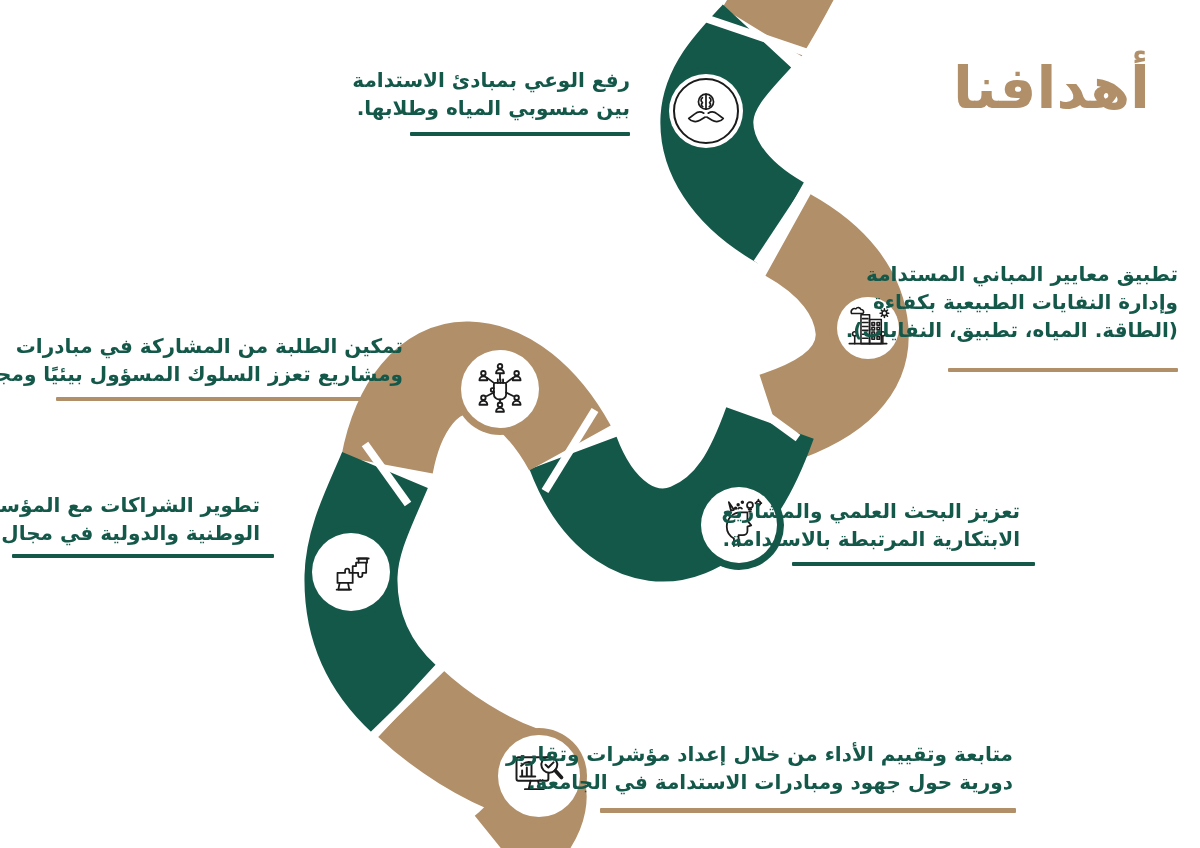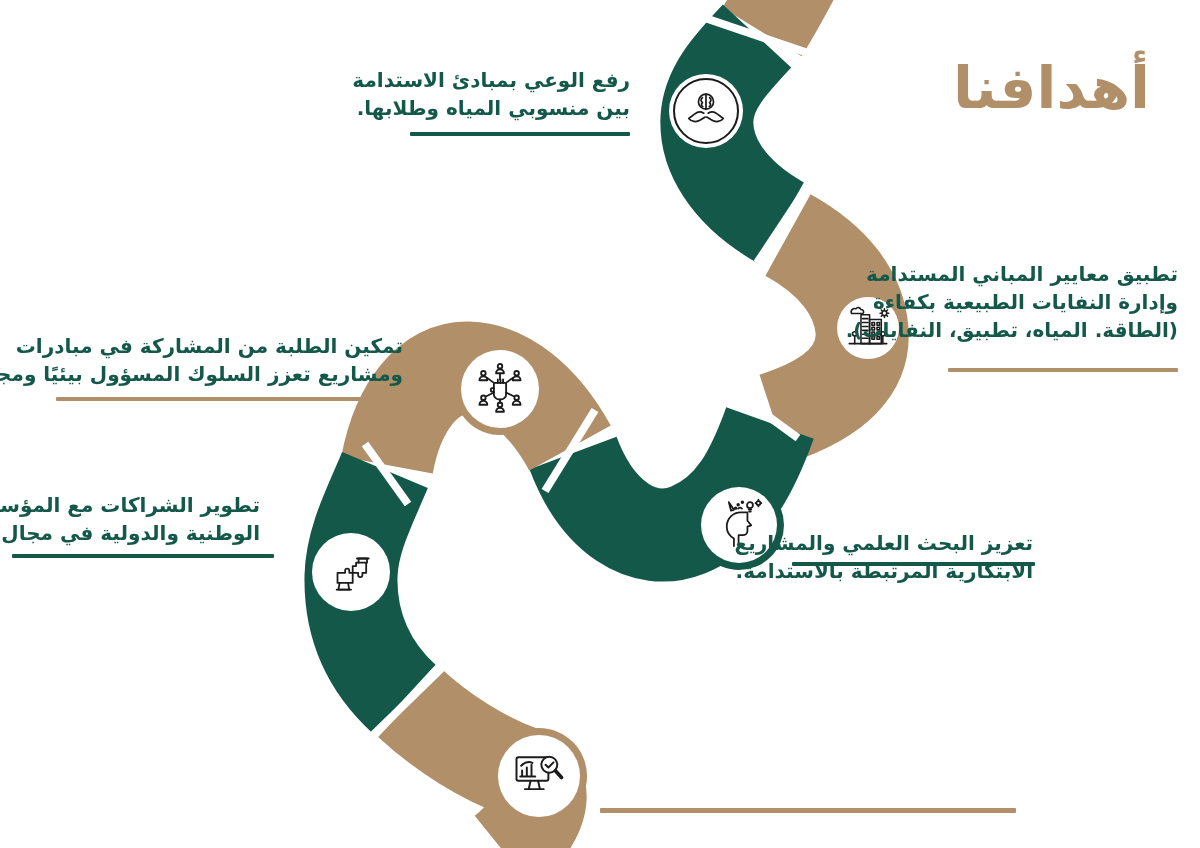--- a/index.html
+++ b/index.html
@@ -171,27 +171,31 @@
     <span class="line">(الطاقة. المياه، تطبيق، النفايات).</span>
   </div>
   <div class="underline u-tan" style="left:948px;top:368px;width:230px;"></div>
 
   <div class="goal-text" style="top:332px;right:797px;">
     <span class="line">تمكين الطلبة من المشاركة في مبادرات</span>
     <span class="line">ومشاريع تعزز السلوك المسؤول بيئيًا ومجتمعيًا.</span>
   </div>
   <div class="underline u-tan" style="left:56px;top:397px;width:318px;"></div>
 
-  <div class="goal-text" style="top:497px;right:167px;margin-top:32px;">
+  <div class="goal-text" style="top:497px;right:180px;">
     <span class="line">تعزيز البحث العلمي والمشاريع</span>
     <span class="line">الابتكارية المرتبطة بالاستدامة.</span>
   </div>
   <div class="underline u-green" style="left:792px;top:562px;width:243px;"></div>
 
   <div class="goal-text" style="top:491px;right:940px;">
     <span class="line">تطوير الشراكات مع المؤسسات</span>
     <span class="line">الوطنية والدولية في مجال الاستدامة.</span>
   </div>
   <div class="underline u-green" style="left:12px;top:554px;width:262px;"></div>
 
+  <div class="goal-text" style="top:740px;right:187px;">
+    <span class="line">متابعة وتقييم الأداء من خلال إعداد مؤشرات وتقارير</span>
+    <span class="line">دورية حول جهود ومبادرات الاستدامة في الجامعة.</span>
+  </div>
   <div class="underline u-tan" style="left:600px;top:808px;width:416px;height:5px;"></div>
 
 </div>
 
 </body></html>

